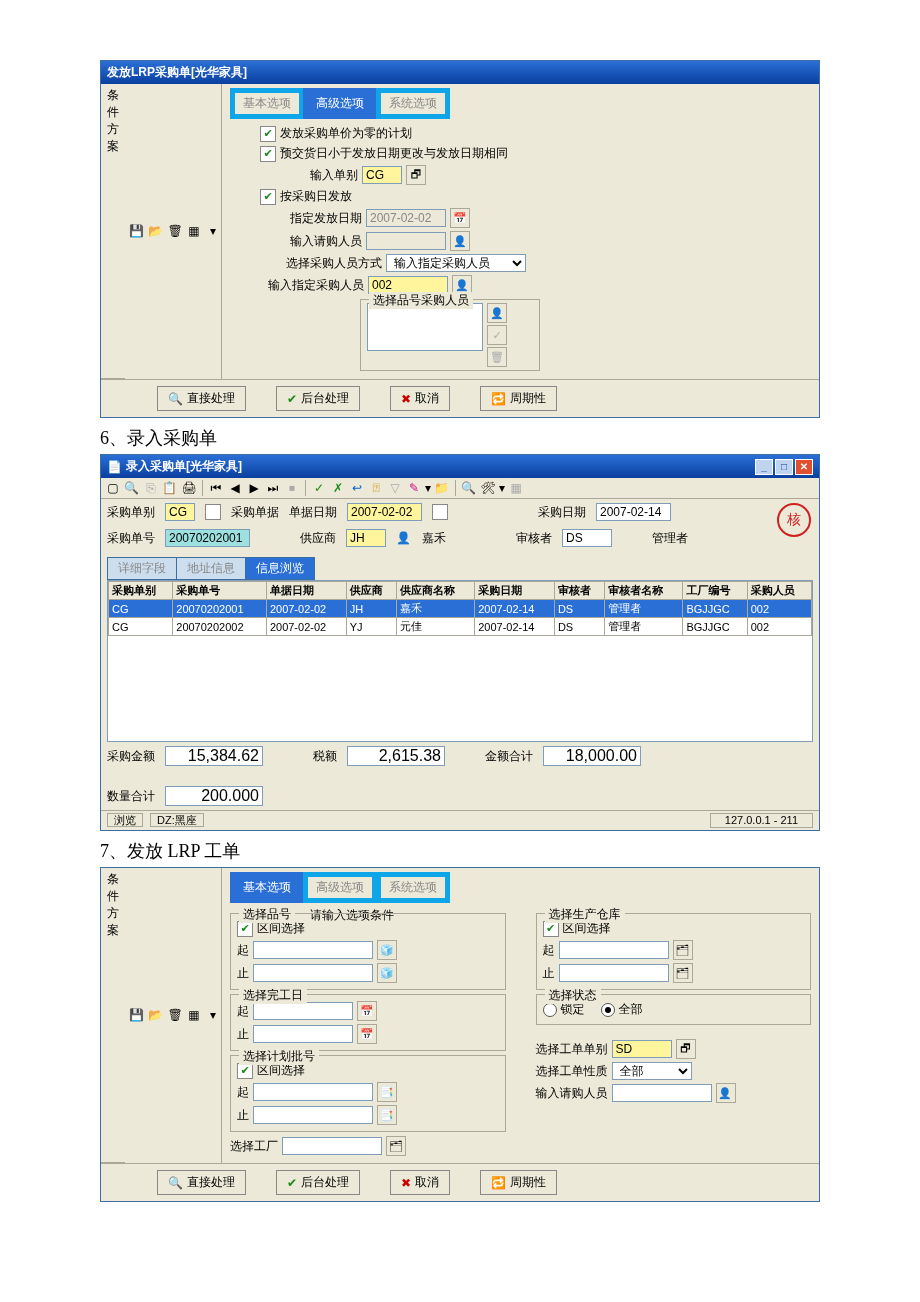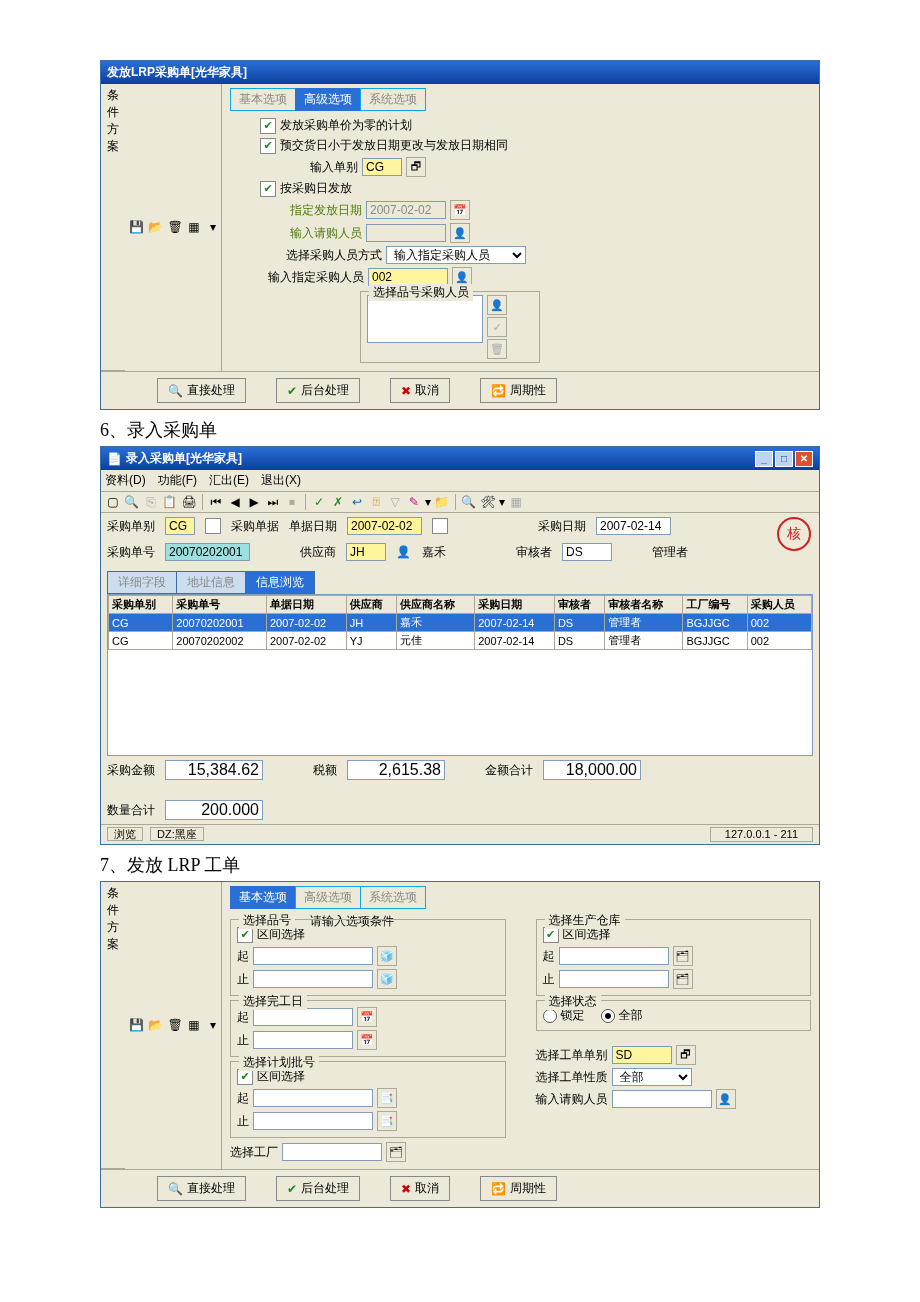--- a/index.html
+++ b/index.html
@@ -68,21 +68,21 @@
   .ico {
     width: 16px; height: 16px;
     display: inline-flex;
     align-items: center; justify-content: center;
     font-size: 12px;
   }
   .rightpanel { flex: 1; padding: 4px 8px; }
   .tabs { display: flex; margin-bottom: 6px; }
   .tab {
     padding: 2px 8px;
-    border: 1px solid #0ea5e9;
+    border: 5px solid #0ea5e9;
     background: #ece9d8;
     font-size: 12px;
     margin-right: -1px;
     font-family: Liberation Mono, monospace;
   }
   .tab.active {
     background: #2a6fd6;
     color: #fff;
     border-color: #2a6fd6;
   }
@@ -96,21 +96,21 @@
   .ck {
     width: 14px; height: 14px;
     border: 1px solid #888;
     display: inline-flex; align-items: center; justify-content: center;
     background: #fff;
     color: #2a8a2a;
     font-size: 11px;
   }
   .ck.checked::before { content: "✔"; color: #1a8a1a; }
   .lbl { min-width: auto; }
-  .lbl.grey { color: #4d7c0f; }
+  .lbl.grey { color: #000000; }
   input.field, select.field {
     border: 1px solid #7f9db9;
     background: #fff;
     height: 18px;
     font-size: 12px;
     padding: 0 3px;
     box-sizing: border-box;
   }
   input.yellow { background: #fff59d; }
   input.cyan { background: #9de0e0; }
@@ -364,26 +364,20 @@
   <div class="titlebar">
     <span style="display:flex;align-items:center;gap:4px">
         <span>📄</span>
         <span>录入采购单[光华家具]</span>
       </span>
     <span class="titlebtns">
       <span>_</span>
       <span>□</span>
       <span class="close">✕</span>
     </span>
-  </div>
-  <div class="menubar">
-    <span>资料(D)</span>
-    <span>功能(F)</span>
-    <span>汇出(E)</span>
-    <span>退出(X)</span>
   </div>
   <div class="toolbar2">
     <span class="ico">▢</span>
     <span class="ico">🔍</span>
     <span class="ico" style="color:#aaa">⎘</span>
     <span class="ico" style="color:#aaa">📋</span>
     <span class="ico">🖨</span>
     <span class="sep"></span>
     <span class="ico">⏮</span>
     <span class="ico">◀</span>

